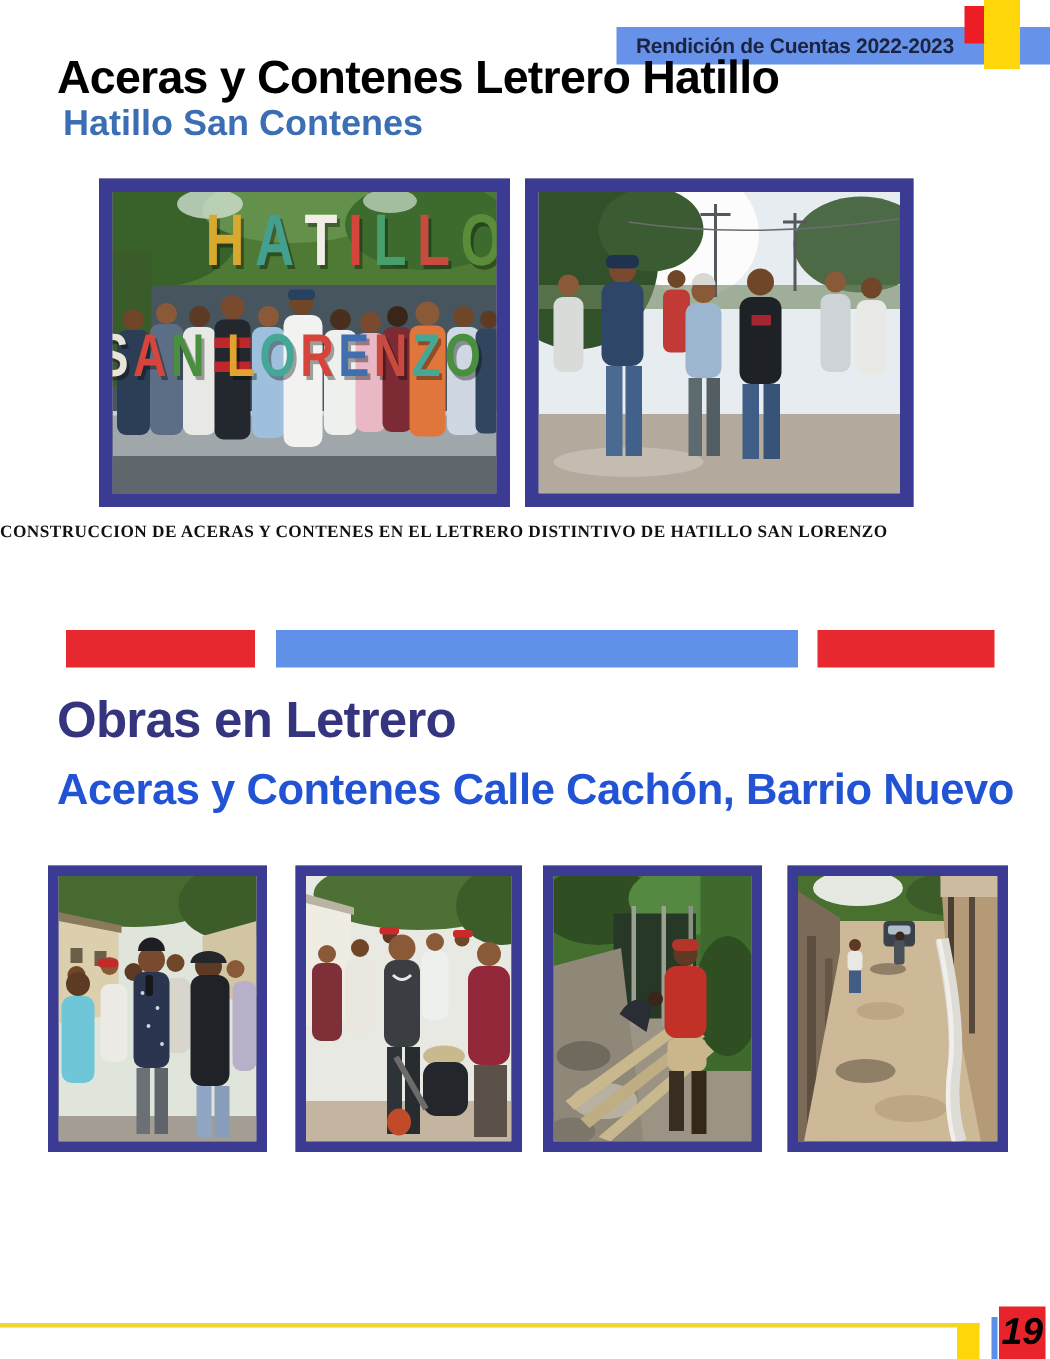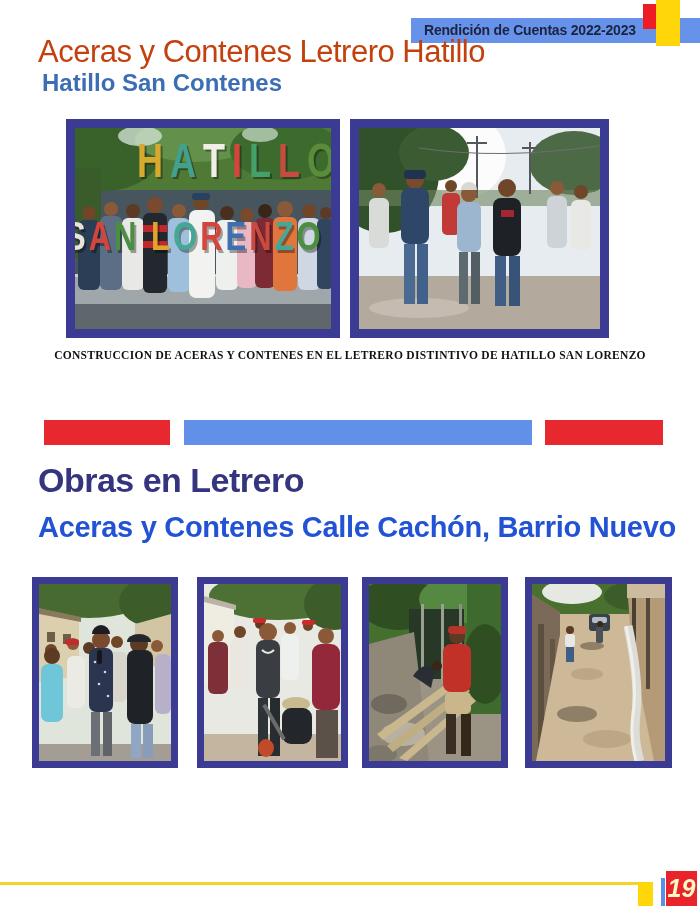--- a/index.html
+++ b/index.html
@@ -7,21 +7,21 @@
         font-family:"Liberation Sans",sans-serif;}
 
   
   .banner{position:absolute;left:411px;top:18px;width:289px;height:25px;background:#6693e9;}
   .banner-text{position:absolute;left:13px;top:0;line-height:25px;font-size:14px;font-weight:bold;
                color:#1c2340;letter-spacing:-0.2px;white-space:nowrap;}
   .stripe-red-top{position:absolute;left:643px;top:4px;width:13px;height:25px;background:#ee1c25;}
   .stripe-yellow-top{position:absolute;left:656px;top:0;width:24px;height:46px;background:#ffd60a;}
 
   
-  .title1{position:absolute;left:38px;top:34px;font-size:31px;font-weight:normal;color:#c2410c;letter-spacing:-0.5px;}
+  .title1{position:absolute;left:38px;top:34px;font-size:31px;font-weight:bold;color:#000000;letter-spacing:-0.5px;}
   .subtitle1{position:absolute;left:42px;top:69px;font-size:24px;font-weight:bold;color:#3c6eb4;}
   .title2{position:absolute;left:38px;top:461px;font-size:34px;font-weight:bold;color:#34357e;letter-spacing:-0.5px;}
   .subtitle2{position:absolute;left:38px;top:511px;font-size:29px;font-weight:bold;color:#2153d4;letter-spacing:-0.3px;}
 
   
   .frame{position:absolute;border:9px solid #3b3b94;box-sizing:border-box;background:#8c8c8c;}
   .frame .photo{position:relative;width:100%;height:100%;overflow:hidden;}
   .frame svg{position:absolute;left:0;top:0;width:100%;height:100%;}
   .f1{left:66px;top:119px;width:274px;height:219px;}
   .f2{left:350px;top:119px;width:259px;height:219px;}
@@ -33,35 +33,35 @@
 
   
   .sign-row{position:absolute;display:flex;white-space:pre;font-weight:bold;
             font-family:"Liberation Sans",sans-serif;text-shadow:2px 2px 0 rgba(0,0,0,.35);}
   .sign-top{top:4px;left:62px;font-size:36px;letter-spacing:7px;z-index:1;transform:scaleY(1.35);transform-origin:top;}
   .sign-bottom{top:86px;left:-10px;font-size:31px;letter-spacing:3px;z-index:3;transform:scaleY(1.3);transform-origin:top;}
   .p1-crowd{z-index:2;}
 
   
   .caption{position:absolute;font-family:"Liberation Serif",serif;font-weight:bold;color:#111111;}
-  .cap1{left:0;top:349px;width:700px;text-align:center;font-size:11.5px;letter-spacing:0.3px;}
+  .cap1{left:0;top:349px;width:700px;font-size:11.5px;letter-spacing:0.3px;}
   .cap2{left:38px;top:786px;width:645px;font-size:11.2px;line-height:15px;letter-spacing:0.1px;}
 
   
   .bar{position:absolute;top:420px;height:25px;}
   .bar-red1{left:44px;width:126px;background:#e8282f;}
   .bar-blue{left:184px;width:348px;background:#6190e9;}
   .bar-red2{left:545px;width:118px;background:#e8282f;}
 
   
   .foot-line{position:absolute;left:0;top:882px;width:653px;height:3px;background:#f3d42a;}
   .foot-yellow{position:absolute;left:638px;top:882px;width:15px;height:24px;background:#ffd60a;}
   .foot-blue{position:absolute;left:661px;top:878px;width:4px;height:28px;background:#5b8fe8;}
   .page-num{position:absolute;left:666px;top:871px;width:31px;height:35px;background:#e8232b;
-            color:#fef9c3;font-style:italic;font-weight:bold;font-size:25px;line-height:35px;
+            color:#000000;font-style:italic;font-weight:bold;font-size:25px;line-height:35px;
             text-align:center;font-family:"Liberation Sans",sans-serif;}
 </style>
 </head>
 <body>
 
 <div id="page">
 
   <div class="banner">
     <span class="banner-text">Rendición de Cuentas 2022-2023</span>
   </div>

